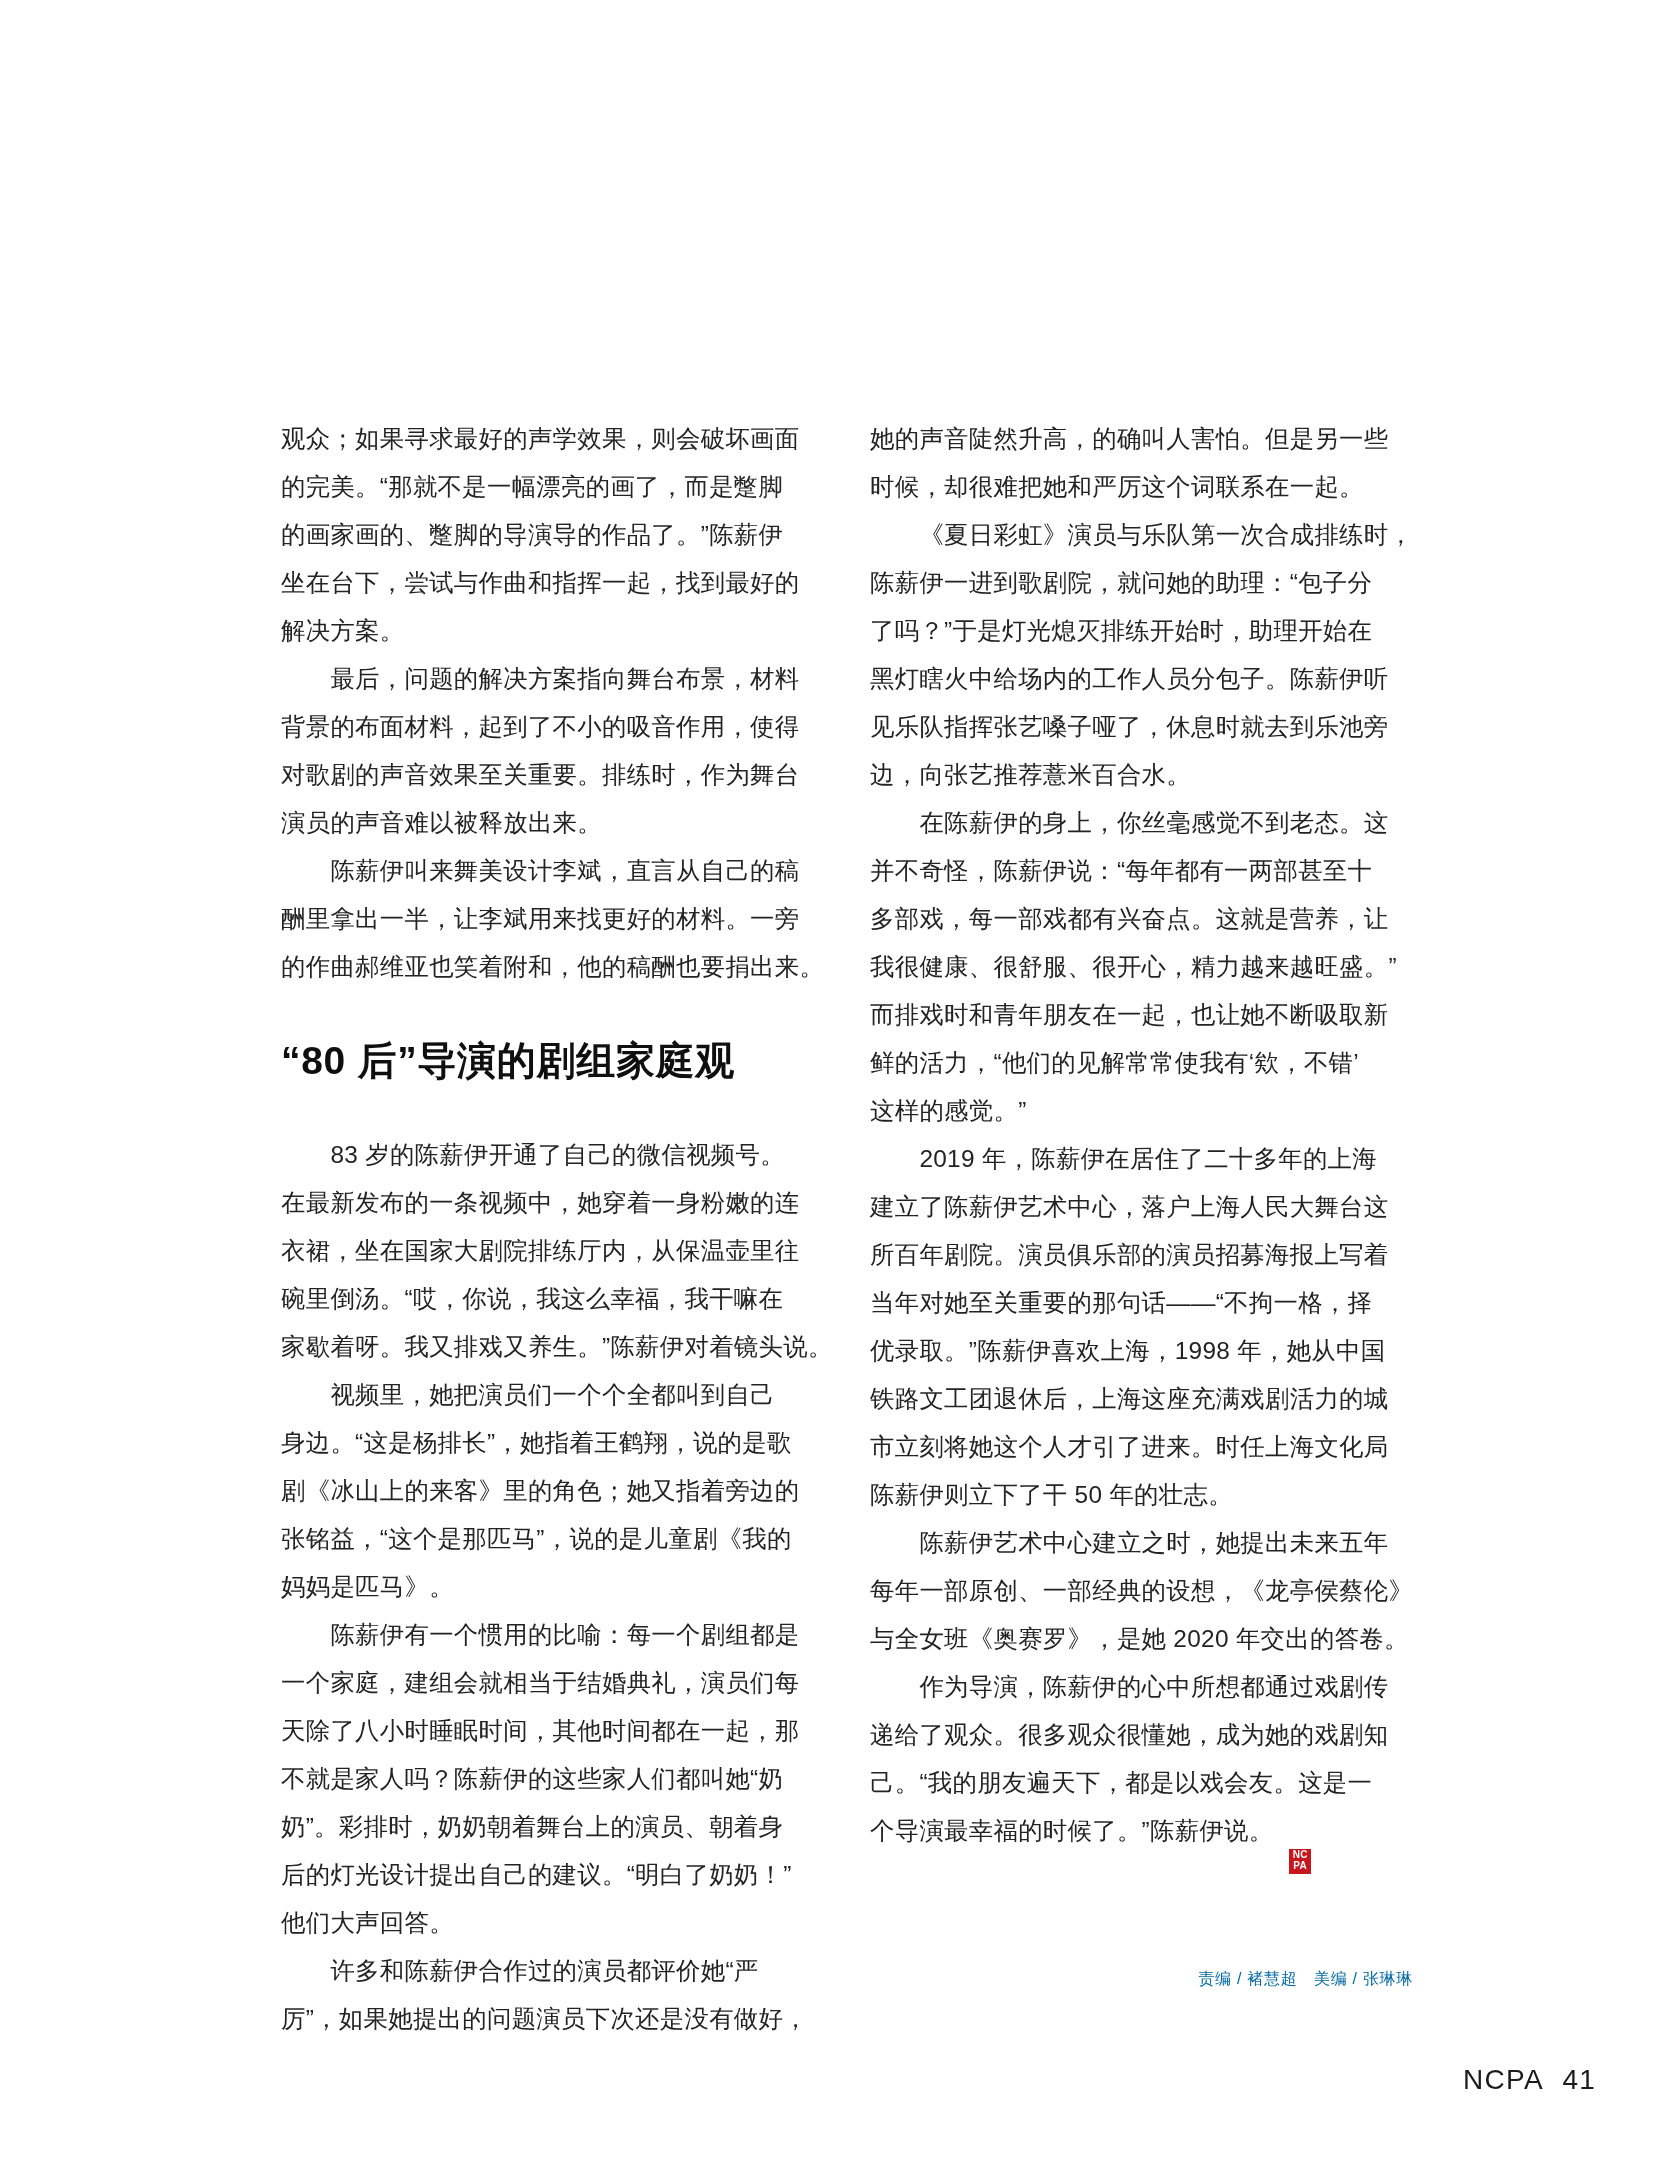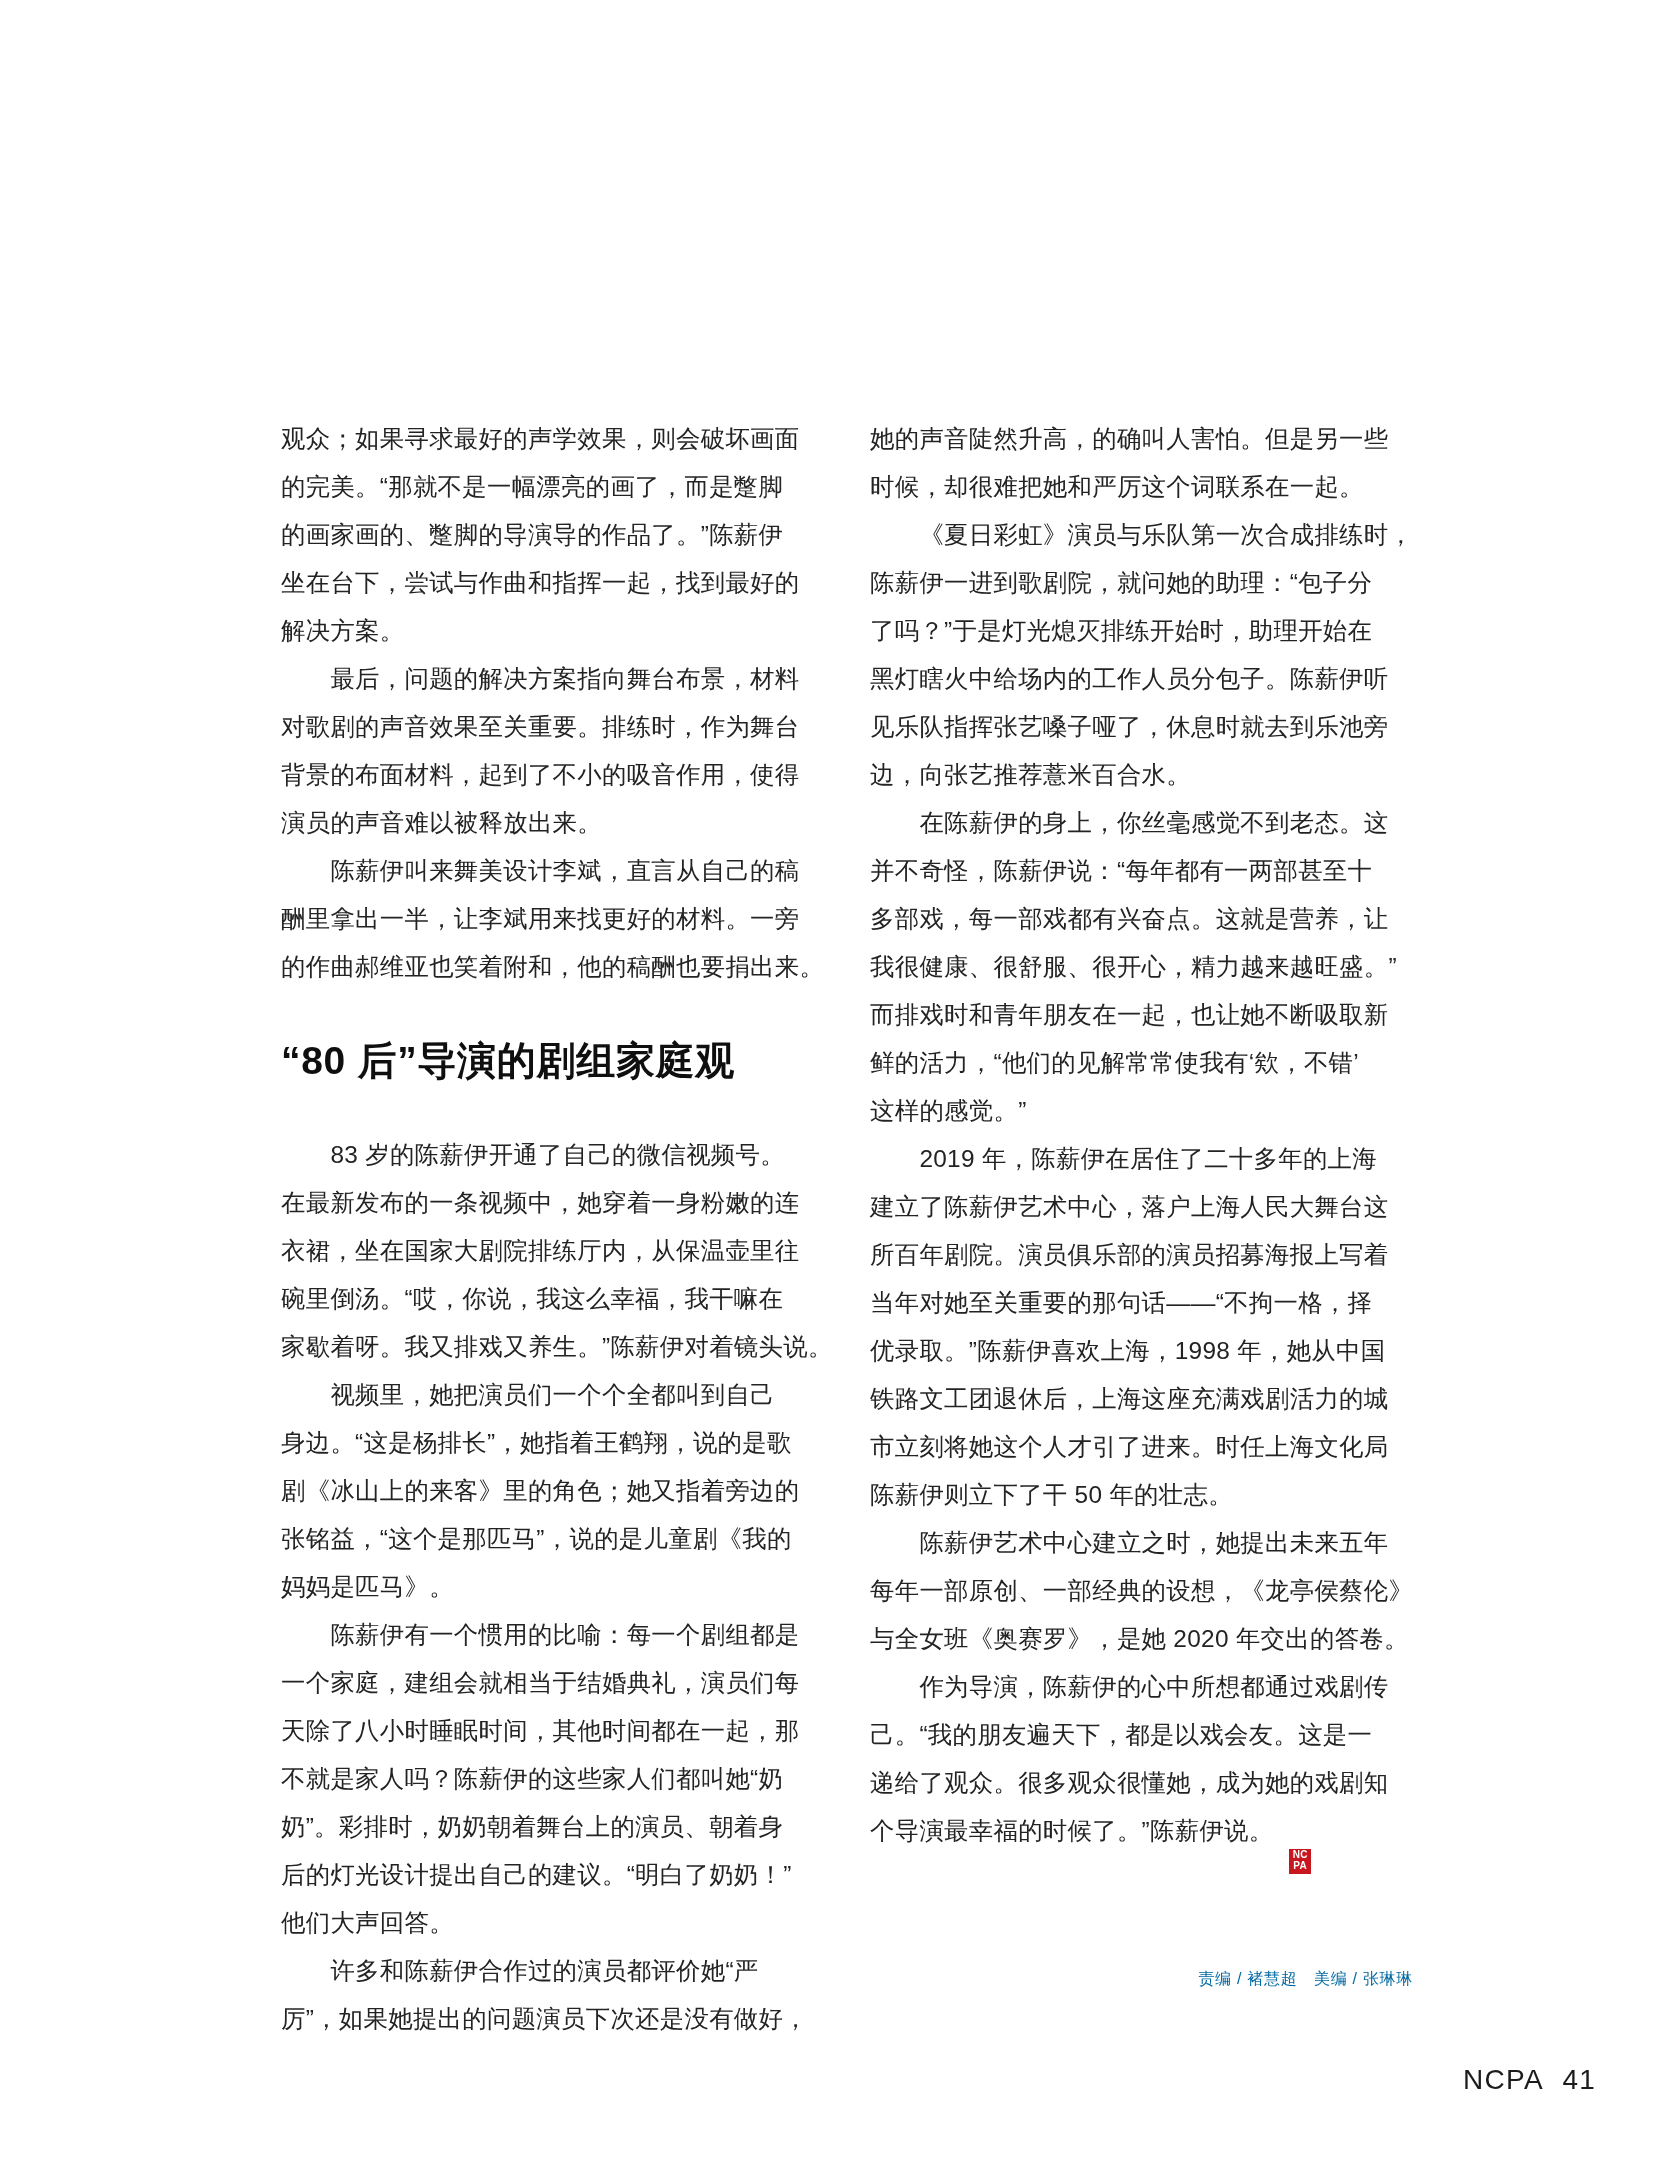--- a/index.html
+++ b/index.html
@@ -80,22 +80,22 @@
 <div class="page">
 
   <div class="col col-left">
     <div>
         <div class="line">观众；如果寻求最好的声学效果，则会破坏画面</div>
         <div class="line">的完美。“那就不是一幅漂亮的画了，而是蹩脚</div>
         <div class="line">的画家画的、蹩脚的导演导的作品了。”陈薪伊</div>
         <div class="line">坐在台下，尝试与作曲和指挥一起，找到最好的</div>
         <div class="line">解决方案。</div>
         <div class="line">　　最后，问题的解决方案指向舞台布景，材料</div>
+        <div class="line">背景的布面材料，起到了不小的吸音作用，使得</div>
         <div class="line">对歌剧的声音效果至关重要。排练时，作为舞台</div>
-        <div class="line">背景的布面材料，起到了不小的吸音作用，使得</div>
         <div class="line">演员的声音难以被释放出来。</div>
         <div class="line">　　陈薪伊叫来舞美设计李斌，直言从自己的稿</div>
         <div class="line">酬里拿出一半，让李斌用来找更好的材料。一旁</div>
         <div class="line">的作曲郝维亚也笑着附和，他的稿酬也要捐出来。</div>
       </div>
     <div class="heading">“80 后”导演的剧组家庭观</div>
     <div>
         <div class="line">　　83 岁的陈薪伊开通了自己的微信视频号。</div>
         <div class="line">在最新发布的一条视频中，她穿着一身粉嫩的连</div>
         <div class="line">衣裙，坐在国家大剧院排练厅内，从保温壶里往</div>
@@ -140,22 +140,22 @@
         <div class="line">所百年剧院。演员俱乐部的演员招募海报上写着</div>
         <div class="line">当年对她至关重要的那句话——“不拘一格，择</div>
         <div class="line">优录取。”陈薪伊喜欢上海，1998 年，她从中国</div>
         <div class="line">铁路文工团退休后，上海这座充满戏剧活力的城</div>
         <div class="line">市立刻将她这个人才引了进来。时任上海文化局</div>
         <div class="line">陈薪伊则立下了干 50 年的壮志。</div>
         <div class="line">　　陈薪伊艺术中心建立之时，她提出未来五年</div>
         <div class="line">每年一部原创、一部经典的设想，《龙亭侯蔡伦》</div>
         <div class="line">与全女班《奥赛罗》，是她 2020 年交出的答卷。</div>
         <div class="line">　　作为导演，陈薪伊的心中所想都通过戏剧传</div>
+        <div class="line">递给了观众。很多观众很懂她，成为她的戏剧知</div>
         <div class="line">己。“我的朋友遍天下，都是以戏会友。这是一</div>
-        <div class="line">递给了观众。很多观众很懂她，成为她的戏剧知</div>
         <div class="line">个导演最幸福的时候了。”陈薪伊说。</div>
       </div>
   </div>
 
   <div class="seal">
     <span>NC</span>
     <span>PA</span>
   </div>
 
   <div class="credits">责编 / 褚慧超　美编 / 张琳琳</div>

